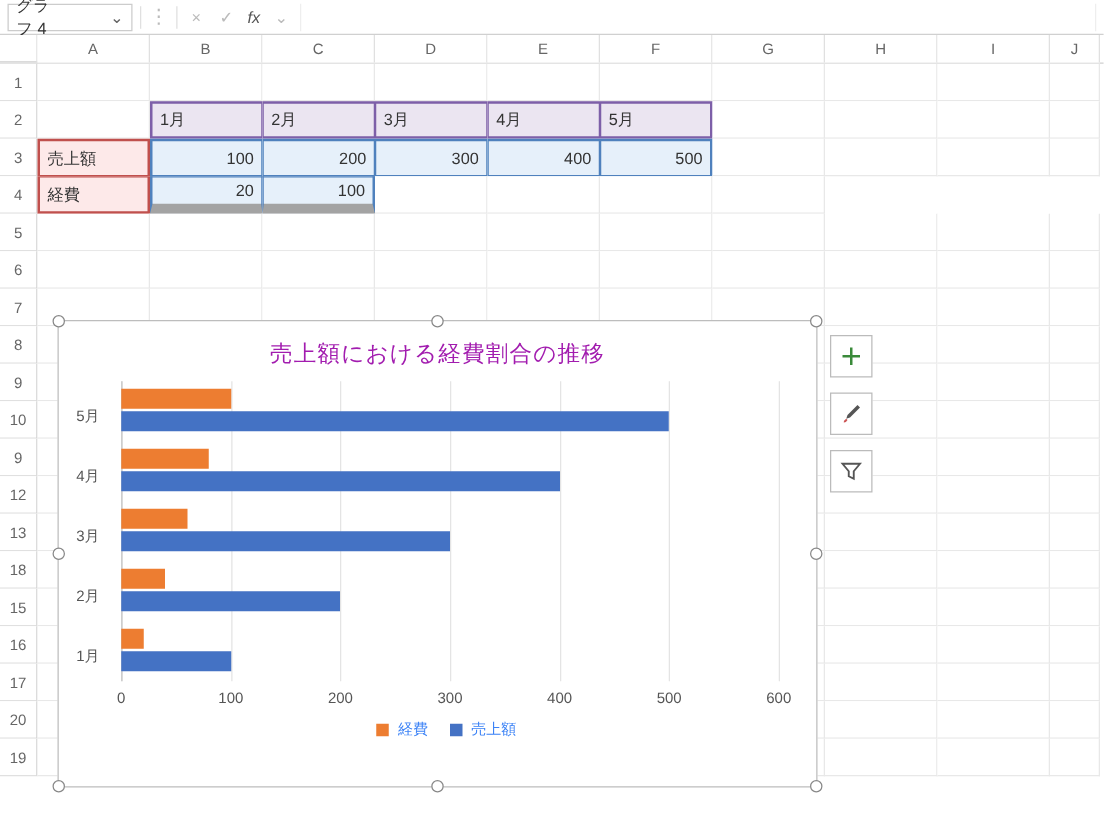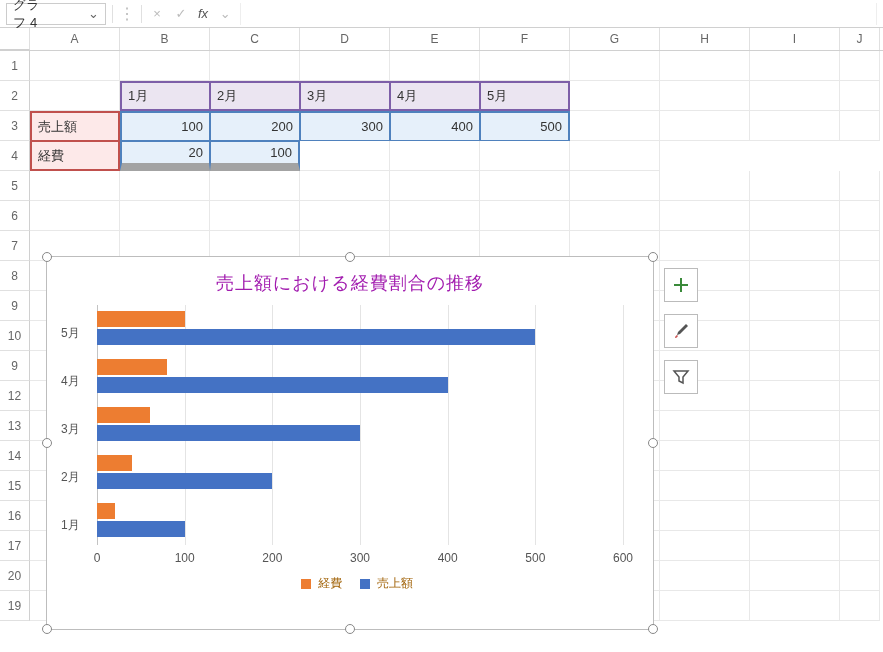--- a/index.html
+++ b/index.html
@@ -179,21 +179,21 @@
   }
   .xtick {
     position: absolute; top: 4px;
     font-size: 12px; color: #555;
     transform: translateX(-50%);
   }
   .legend {
     text-align: center;
     padding: 6px 0;
     font-size: 12px;
-    color: #a16207;
+    color: #3b82f6;
   }
   .leg-sw {
     display: inline-block; width: 10px; height: 10px;
     margin: 0 4px 0 14px; vertical-align: middle;
   }
 
   
   .chart-tools {
     position: absolute;
     left: 664px; top: 240px;
@@ -407,21 +407,21 @@
         <div class="cell"></div>
         <div class="cell"></div>
         <div class="cell"></div>
         <div class="cell"></div>
         <div class="cell"></div>
         <div class="cell"></div>
         <div class="cell"></div>
         <div class="cell"></div>
       </div>
       <div class="row">
-        <div class="rh">14</div>
+        <div class="rh">18</div>
         <div class="cell"></div>
         <div class="cell"></div>
         <div class="cell"></div>
         <div class="cell"></div>
         <div class="cell"></div>
         <div class="cell"></div>
         <div class="cell"></div>
         <div class="cell"></div>
         <div class="cell"></div>
         <div class="cell"></div>

